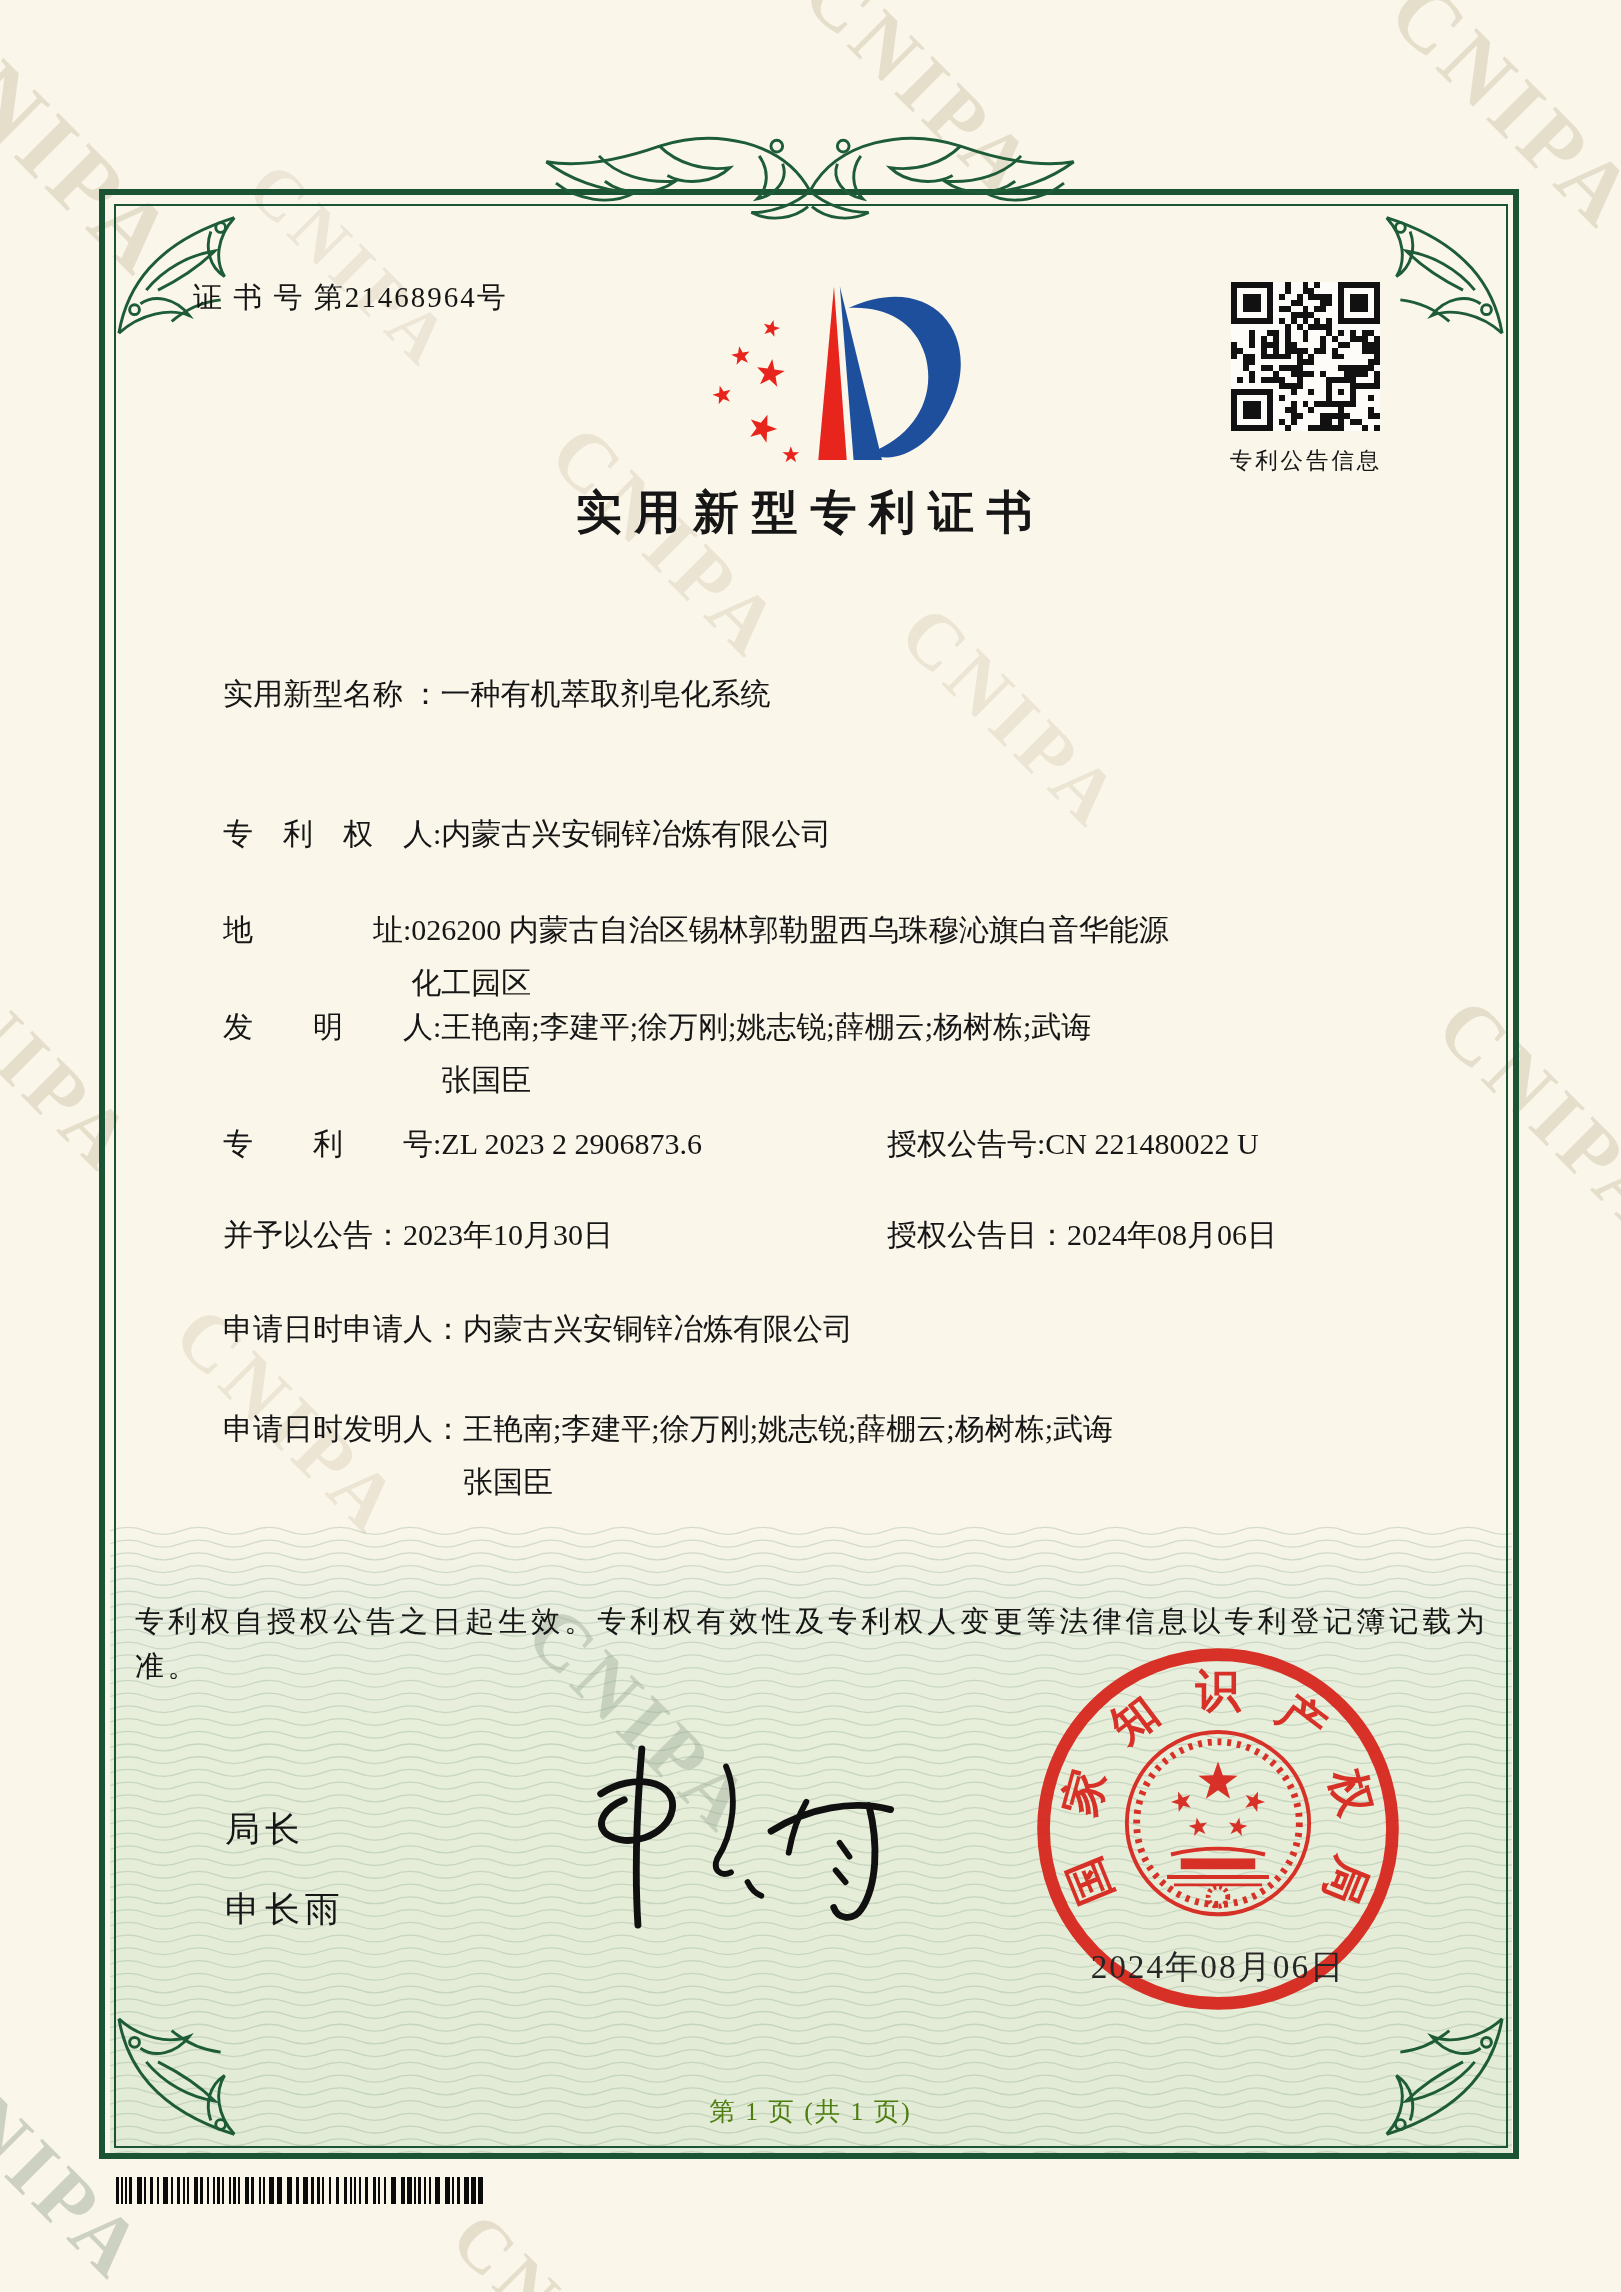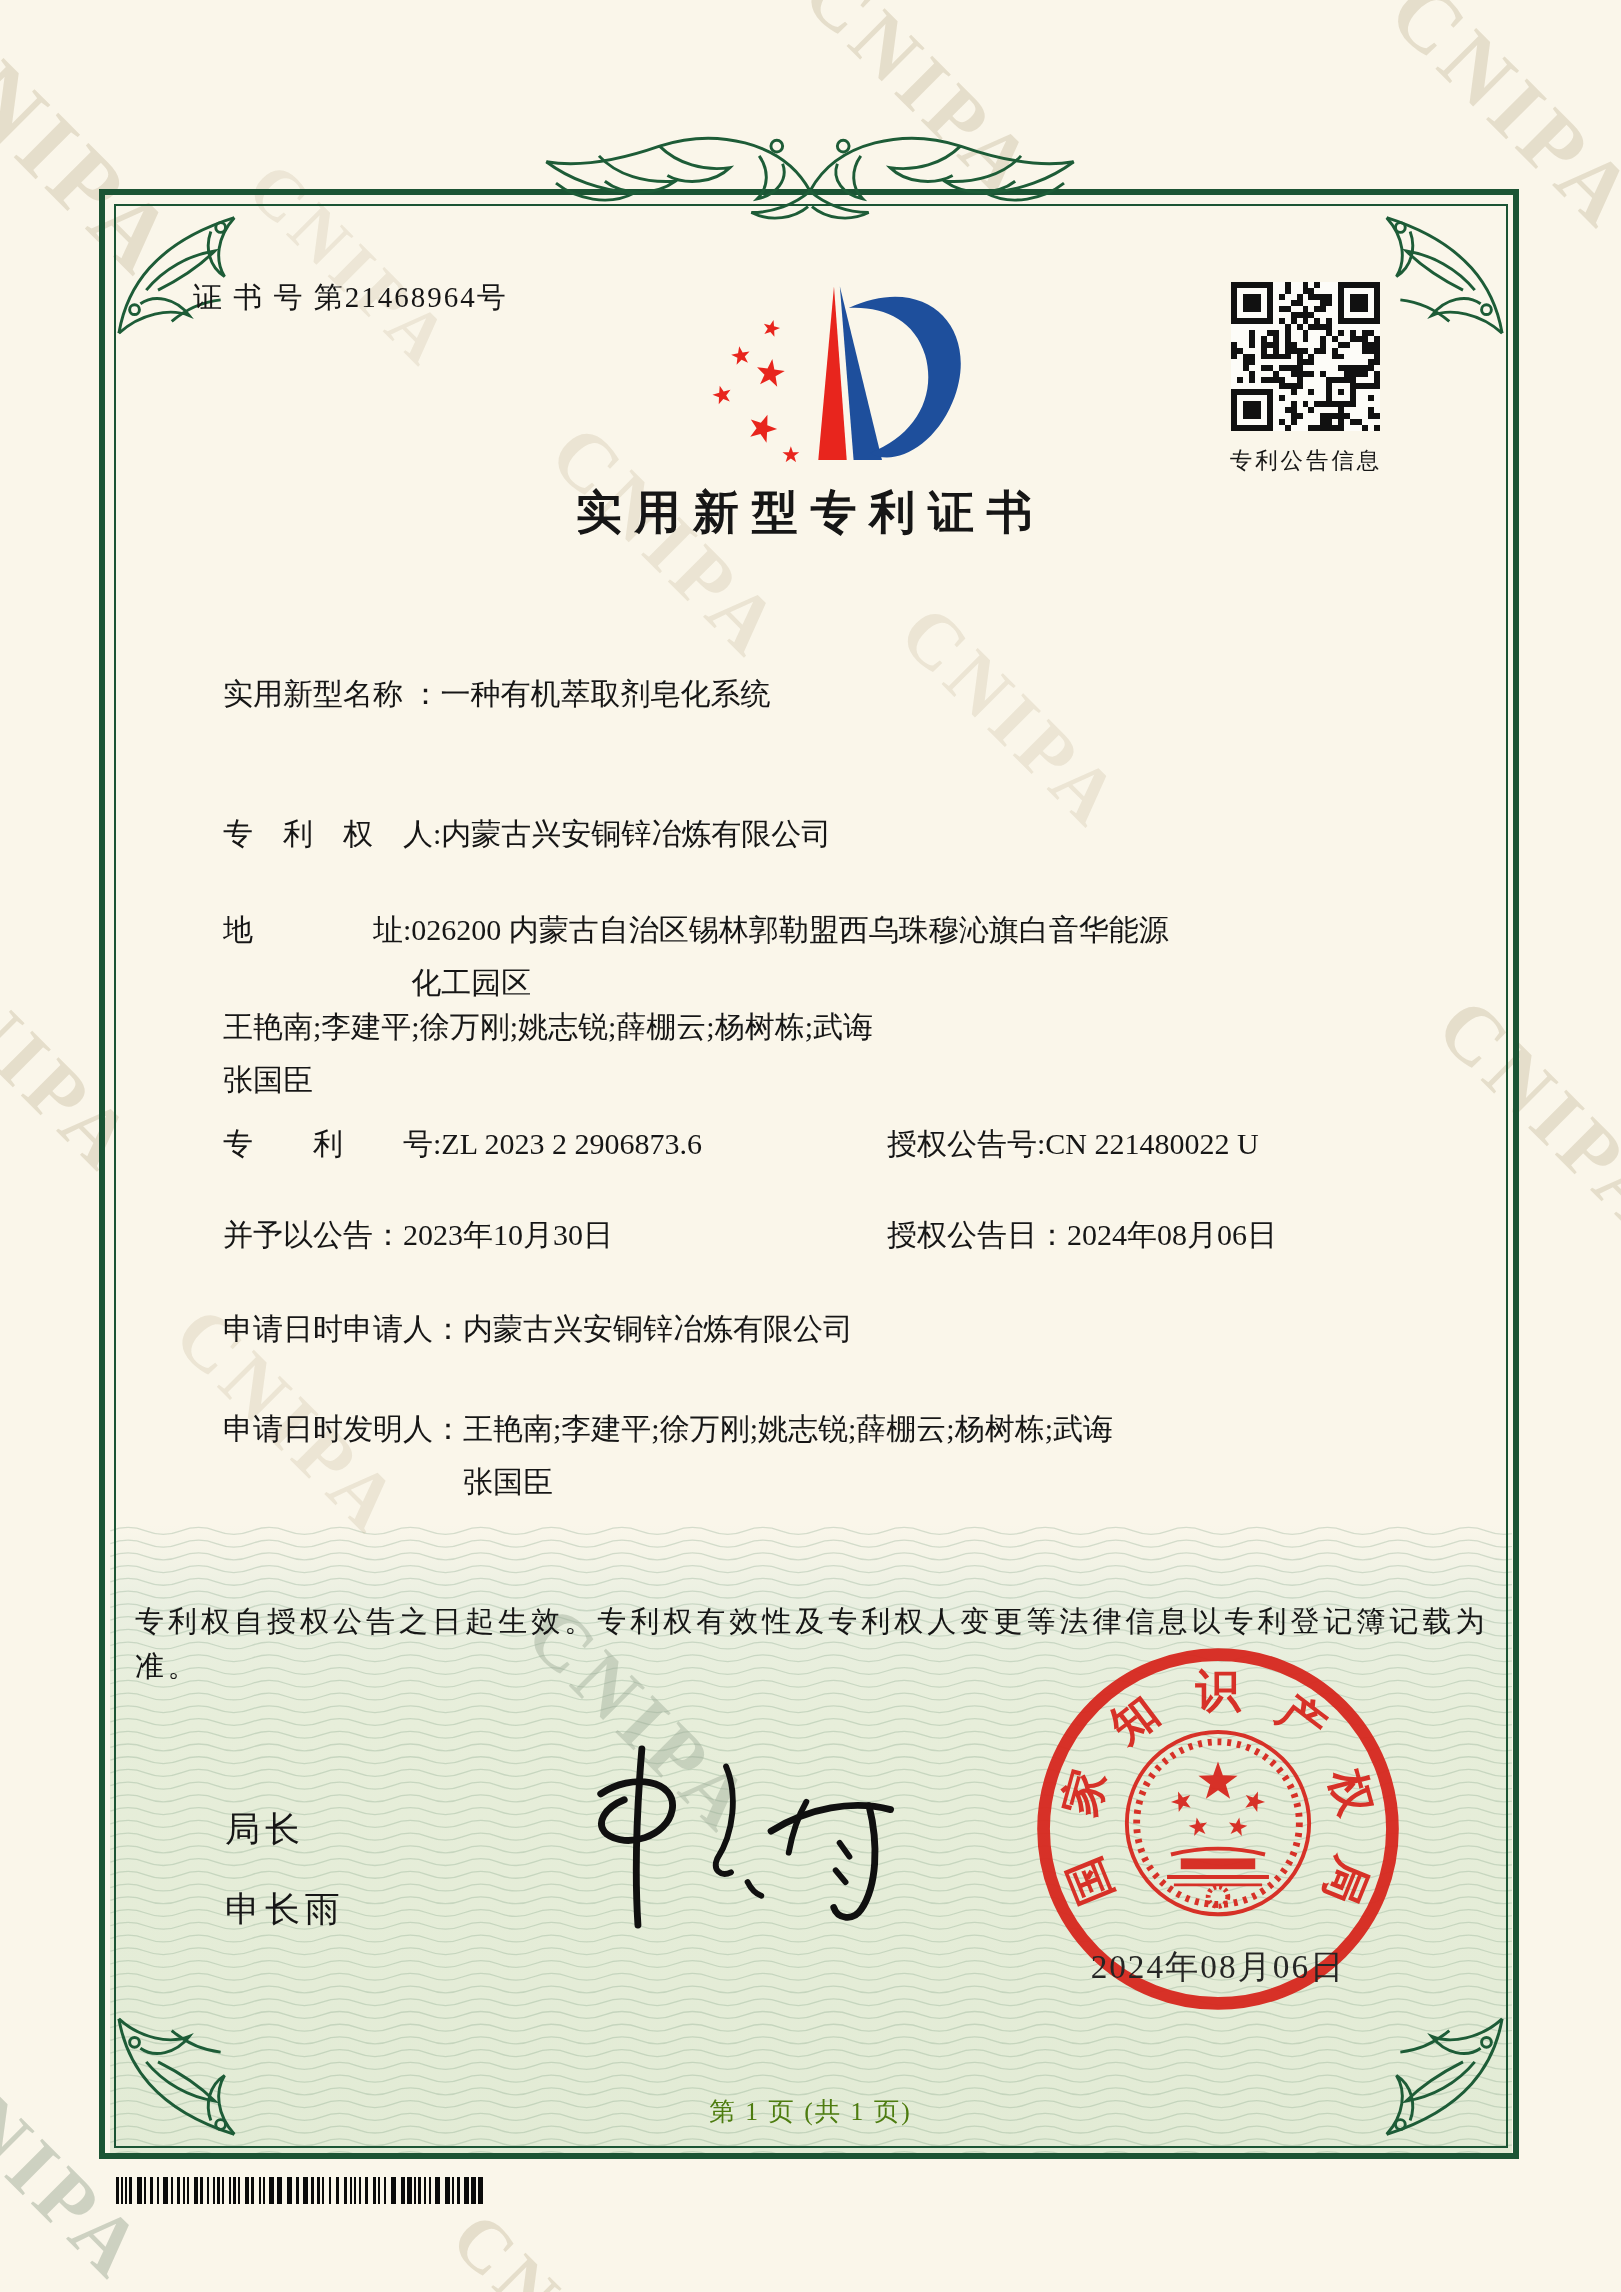--- a/index.html
+++ b/index.html
@@ -391,20 +391,21 @@
 
   <div class="row" style="top:903px;">
     <span class="lab">地　　　　址: </span>
     <span>
       <span class="vline">026200 内蒙古自治区锡林郭勒盟西乌珠穆沁旗白音华能源</span>
       <span class="vline">化工园区</span>
     </span>
   </div>
 
   <div class="row" style="top:1000px;">
+    <span class="lab">发　　明　　人: </span>
     <span>
       <span class="vline">王艳南;李建平;徐万刚;姚志锐;薛棚云;杨树栋;武诲</span>
       <span class="vline">张国臣</span>
     </span>
   </div>
 
   <div class="row" style="top:1117px;">
     <span class="lab">专　　利　　号: </span>
     <span>ZL 2023 2 2906873.6</span>
   </div>

